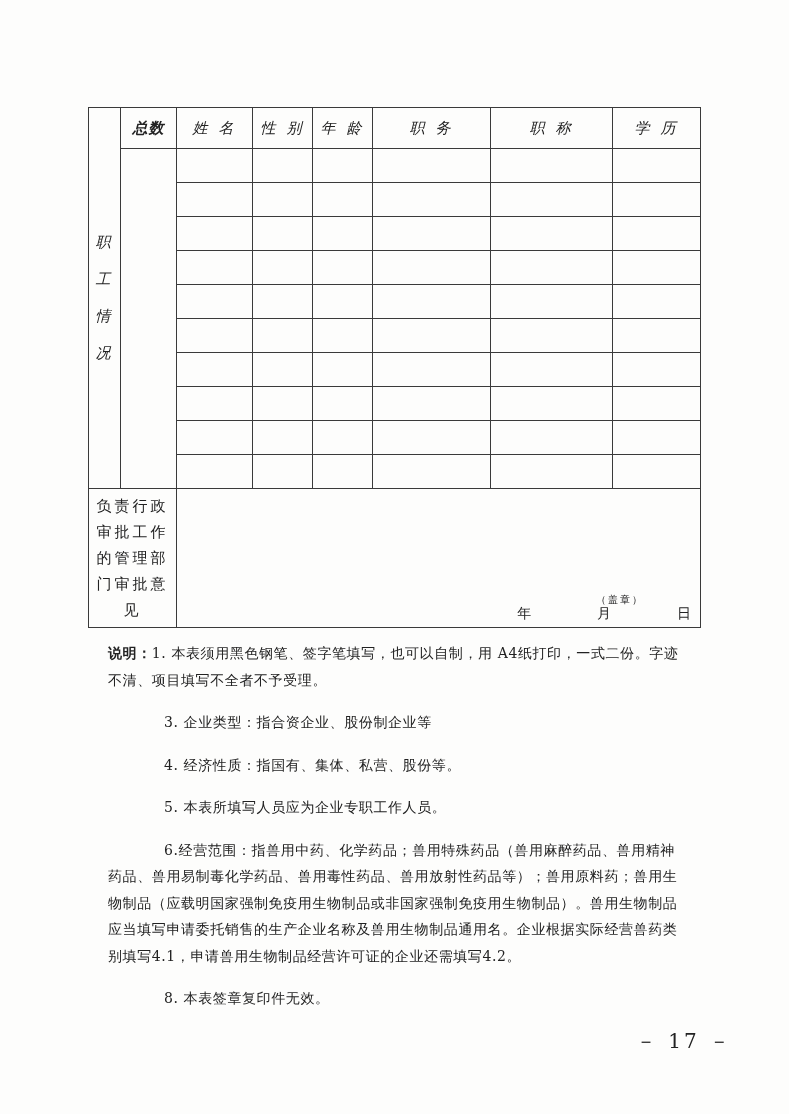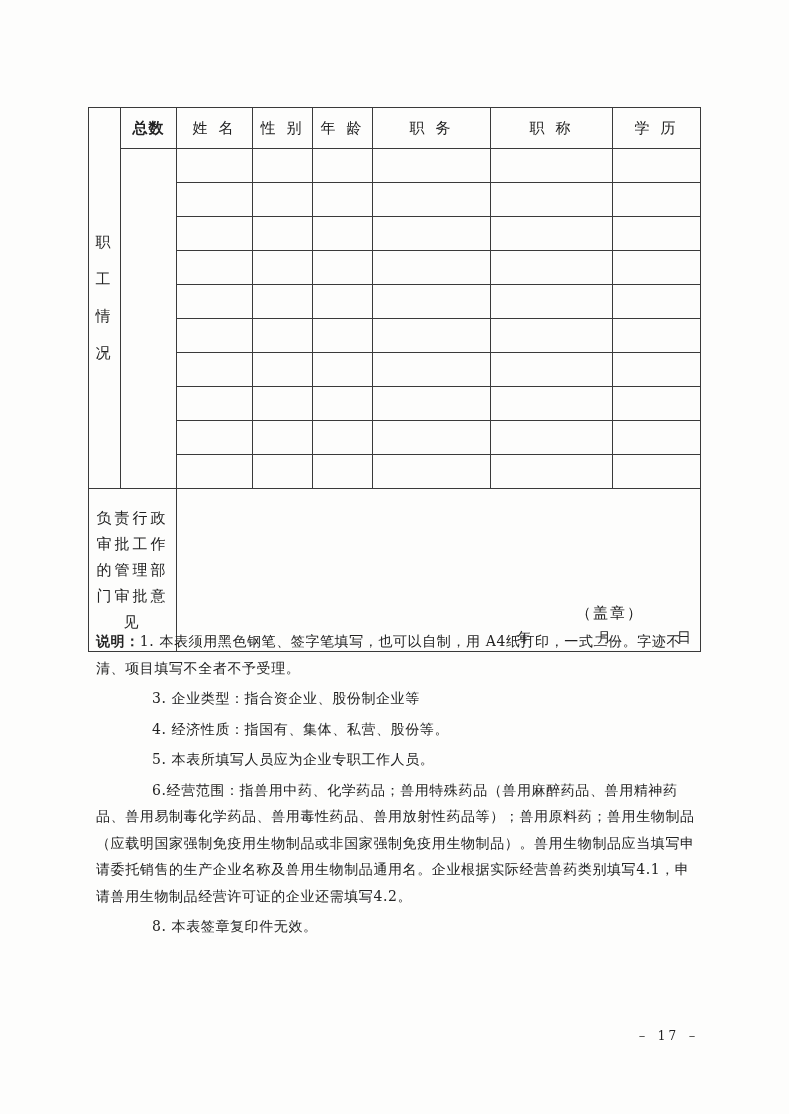--- a/index.html
+++ b/index.html
@@ -10,40 +10,40 @@
   }
   .form {
     position: absolute; left: 88px; top: 107px;
     border-collapse: collapse; table-layout: fixed;
     width: 612px;
   }
   .form td {
     border: 1.4px solid #3a3a3a; padding: 0; text-align: center;
     vertical-align: middle; font-size: 15px; letter-spacing: 3px;
   }
-  .form tr.hdr td { height: 40px; }
+  .form tr.hdr td { height: 40px; font-style: italic; }
   .form tr.row td { height: 33px; }
   .vert-label { line-height: 37px; font-size: 14px; letter-spacing: 0; }
   .vert-label span { display: block; }
   .approval-label {
-    font-size: 14px; line-height: 26px; letter-spacing: 2px; padding: 16px 2px !important;
+    font-size: 14px; line-height: 26px; letter-spacing: 2px; padding: 4px 2px !important;
   }
   .approval-cell { position: relative; height: 131px; }
-  .seal { position: absolute; right: 56px; bottom: 28px; font-size: 15px; letter-spacing: 2px; }
+  .seal { position: absolute; right: 56px; bottom: 20px; font-size: 10px; letter-spacing: 2px; }
   .date { position: absolute; right: 6px; bottom: 4px; font-size: 14px; }
   .date span { display: inline-block; }
   .notes {
     position: absolute; left: 92px; top: 624px; width: 608px;
     font-size: 14px; line-height: 26.5px; letter-spacing: 0.6px;
   }
-  .notes p { margin: 4px; }
+  .notes p { margin: 16px; }
   .notes .indent { text-indent: 56px; }
   .notes b { font-weight: bold; }
   .page-num {
-    position: absolute; left: 636px; top: 1028px; font-size: 12px; letter-spacing: 3px;
+    position: absolute; left: 636px; top: 1028px; font-size: 20px; letter-spacing: 3px;
   }
 </style>
 </head>
 <body>
 
 <table class="form">
   <colgroup>
     <col style="width:32px">
       <col style="width:56px">
       <col style="width:76px">

